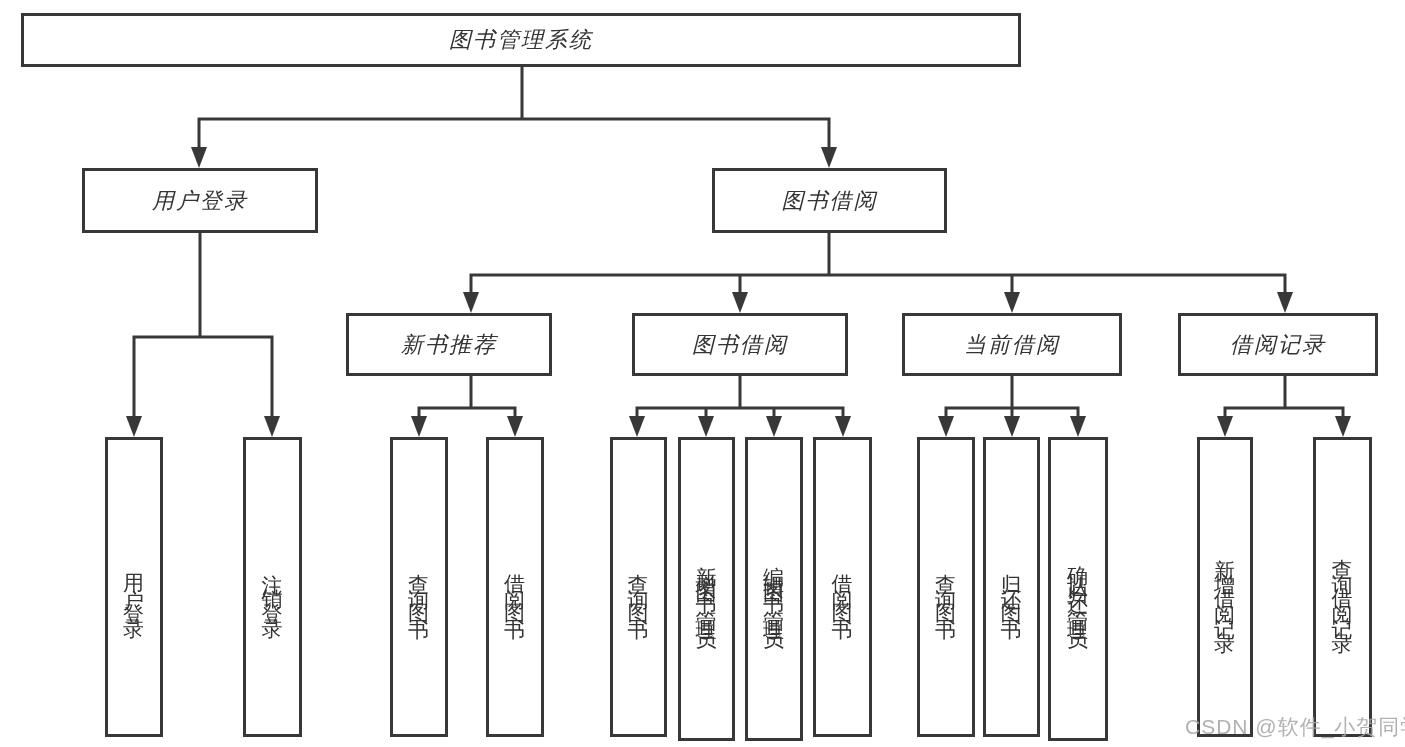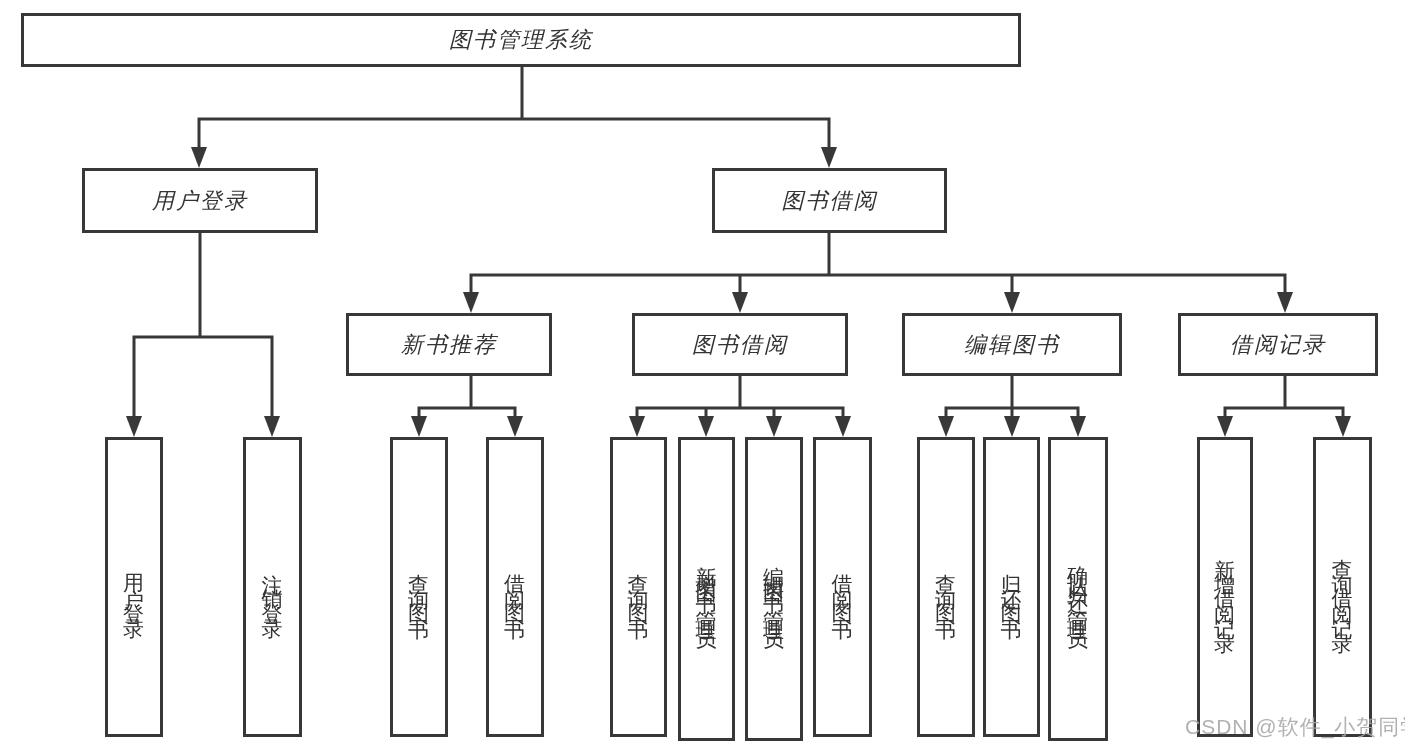--- a/index.html
+++ b/index.html
@@ -82,21 +82,21 @@
     <span class="hlabel">图书借阅</span>
   </div>
 
   <div class="node" style="left:346px;top:313px;width:206px;height:63px;">
     <span class="hlabel">新书推荐</span>
   </div>
   <div class="node" style="left:632px;top:313px;width:216px;height:63px;">
     <span class="hlabel">图书借阅</span>
   </div>
   <div class="node" style="left:902px;top:313px;width:220px;height:63px;">
-    <span class="hlabel">编辑图书</span>
+    <span class="hlabel">当前借阅</span>
   </div>
   <div class="node" style="left:1178px;top:313px;width:200px;height:63px;">
     <span class="hlabel">借阅记录</span>
   </div>
 
   <div class="node leaf" style="left:105px;">
     <span class="vtext">用户登录</span>
   </div>
   <div class="node leaf" style="left:243px;width:59px;">
     <span class="vtext">注销登录</span>

